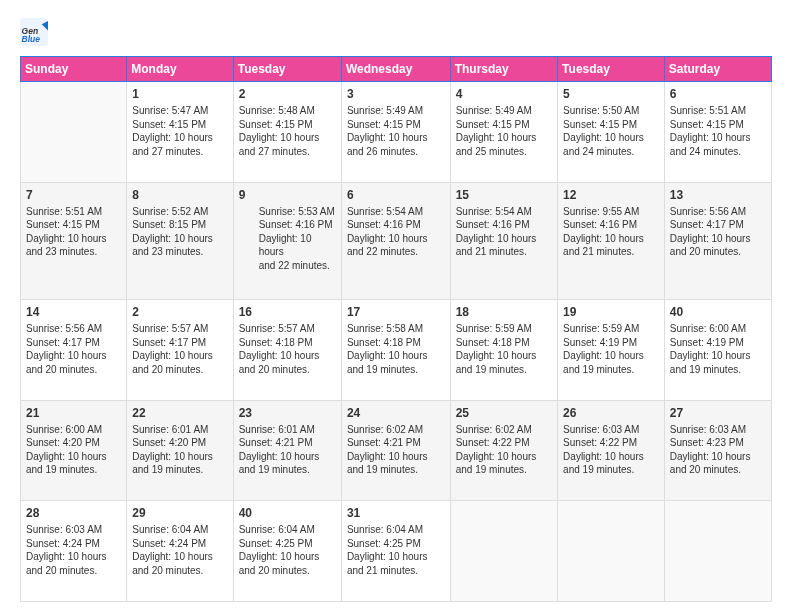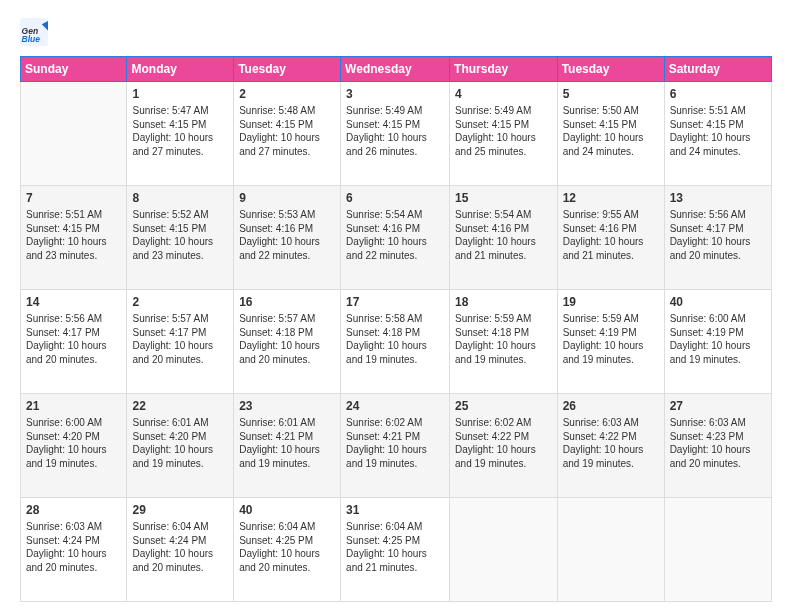--- a/index.html
+++ b/index.html
@@ -183,27 +183,27 @@
           <td>
             <span class="day-number">7</span>
             <div class="day-info" style="white-space: pre-line;">Sunrise: 5:51 AM
 Sunset: 4:15 PM
 Daylight: 10 hours
 and 23 minutes.</div>
           </td>
           <td>
             <span class="day-number">8</span>
             <div class="day-info" style="white-space: pre-line;">Sunrise: 5:52 AM
-Sunset: 4:15 PM
+Sunset: 8:15 PM
 Daylight: 10 hours
 and 23 minutes.</div>
           </td>
           <td>
             <span class="day-number">9</span>
-            <div class="day-info" style="white-space: pre-line;">Sunrise: 5:53 AM
+            <div class="day-info" style="white-space: pre-line; margin-left: 20px;">Sunrise: 5:53 AM
 Sunset: 4:16 PM
 Daylight: 10 hours
 and 22 minutes.</div>
           </td>
           <td>
             <span class="day-number">6</span>
             <div class="day-info" style="white-space: pre-line;">Sunrise: 5:54 AM
 Sunset: 4:16 PM
 Daylight: 10 hours
 and 22 minutes.</div>

